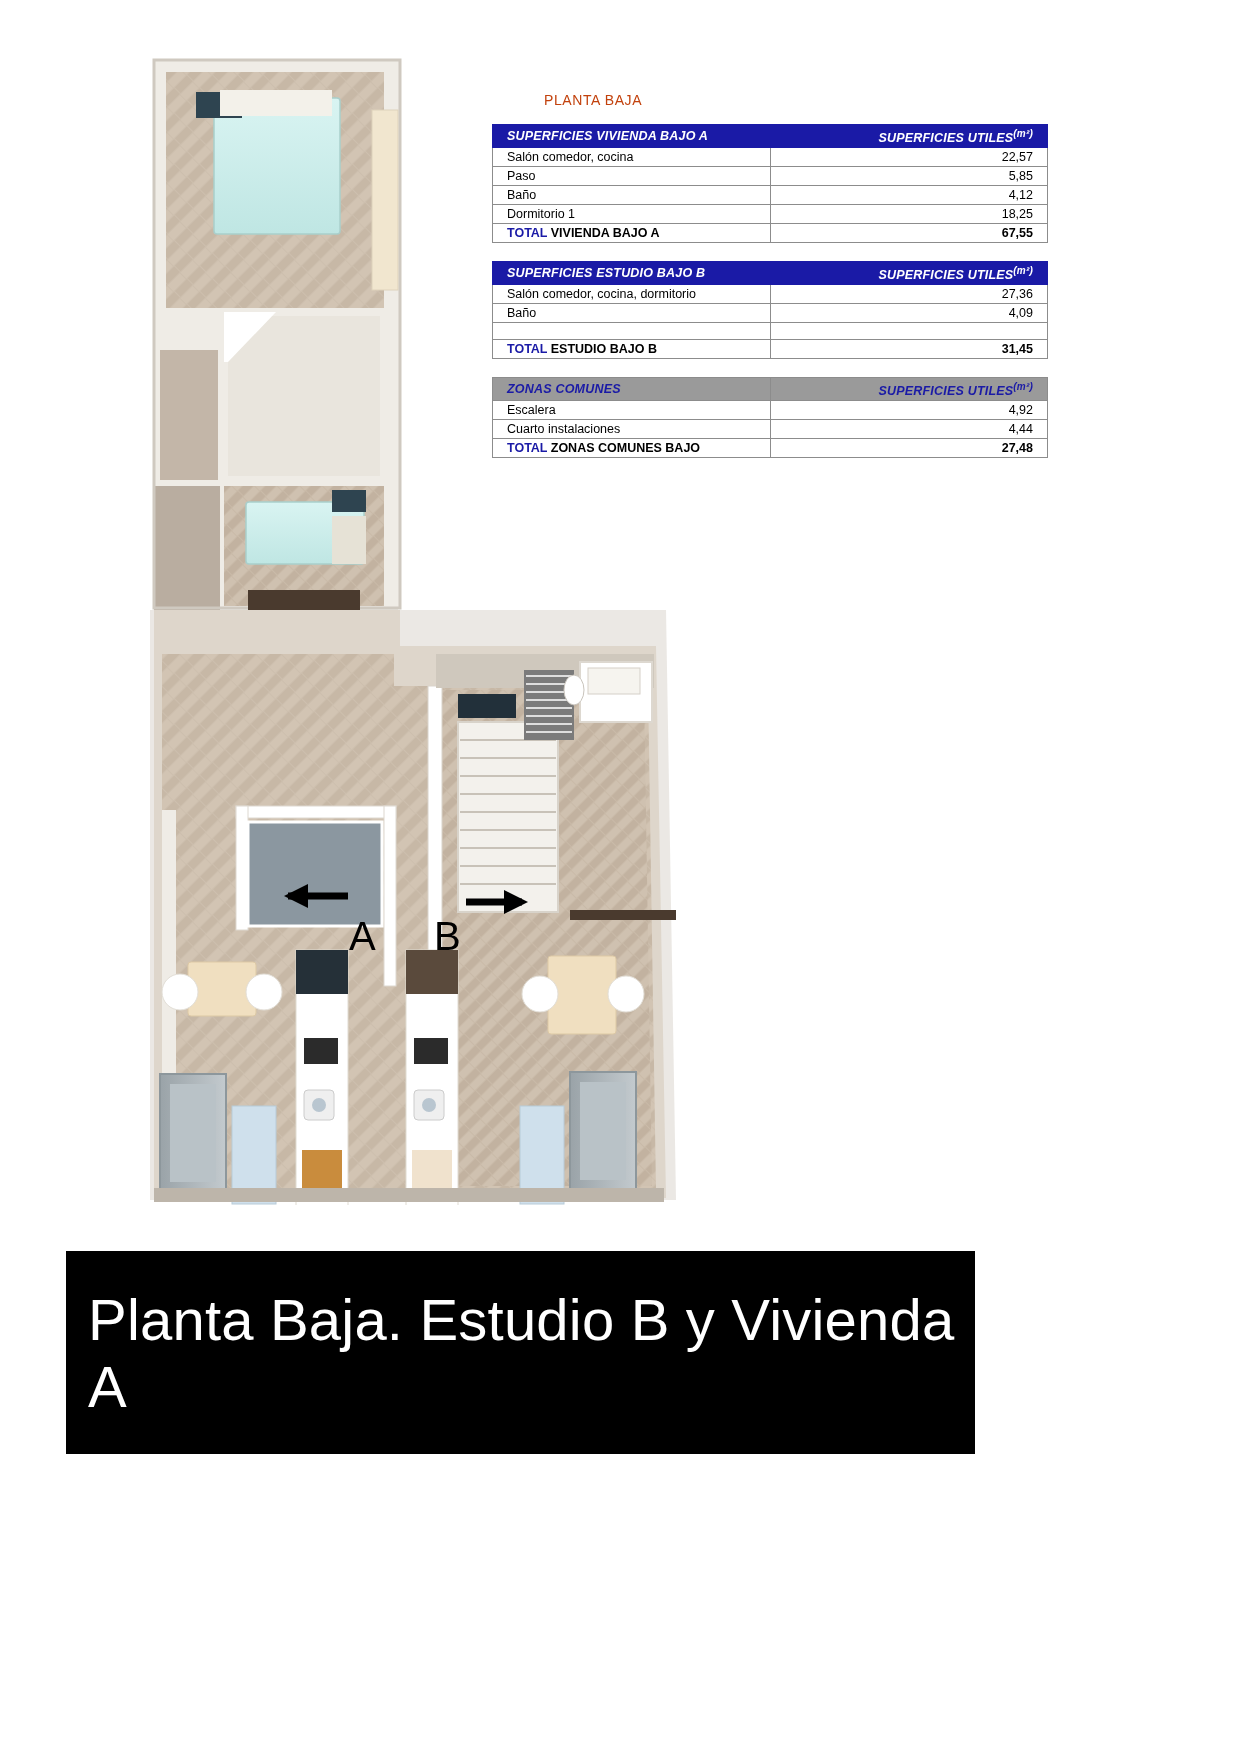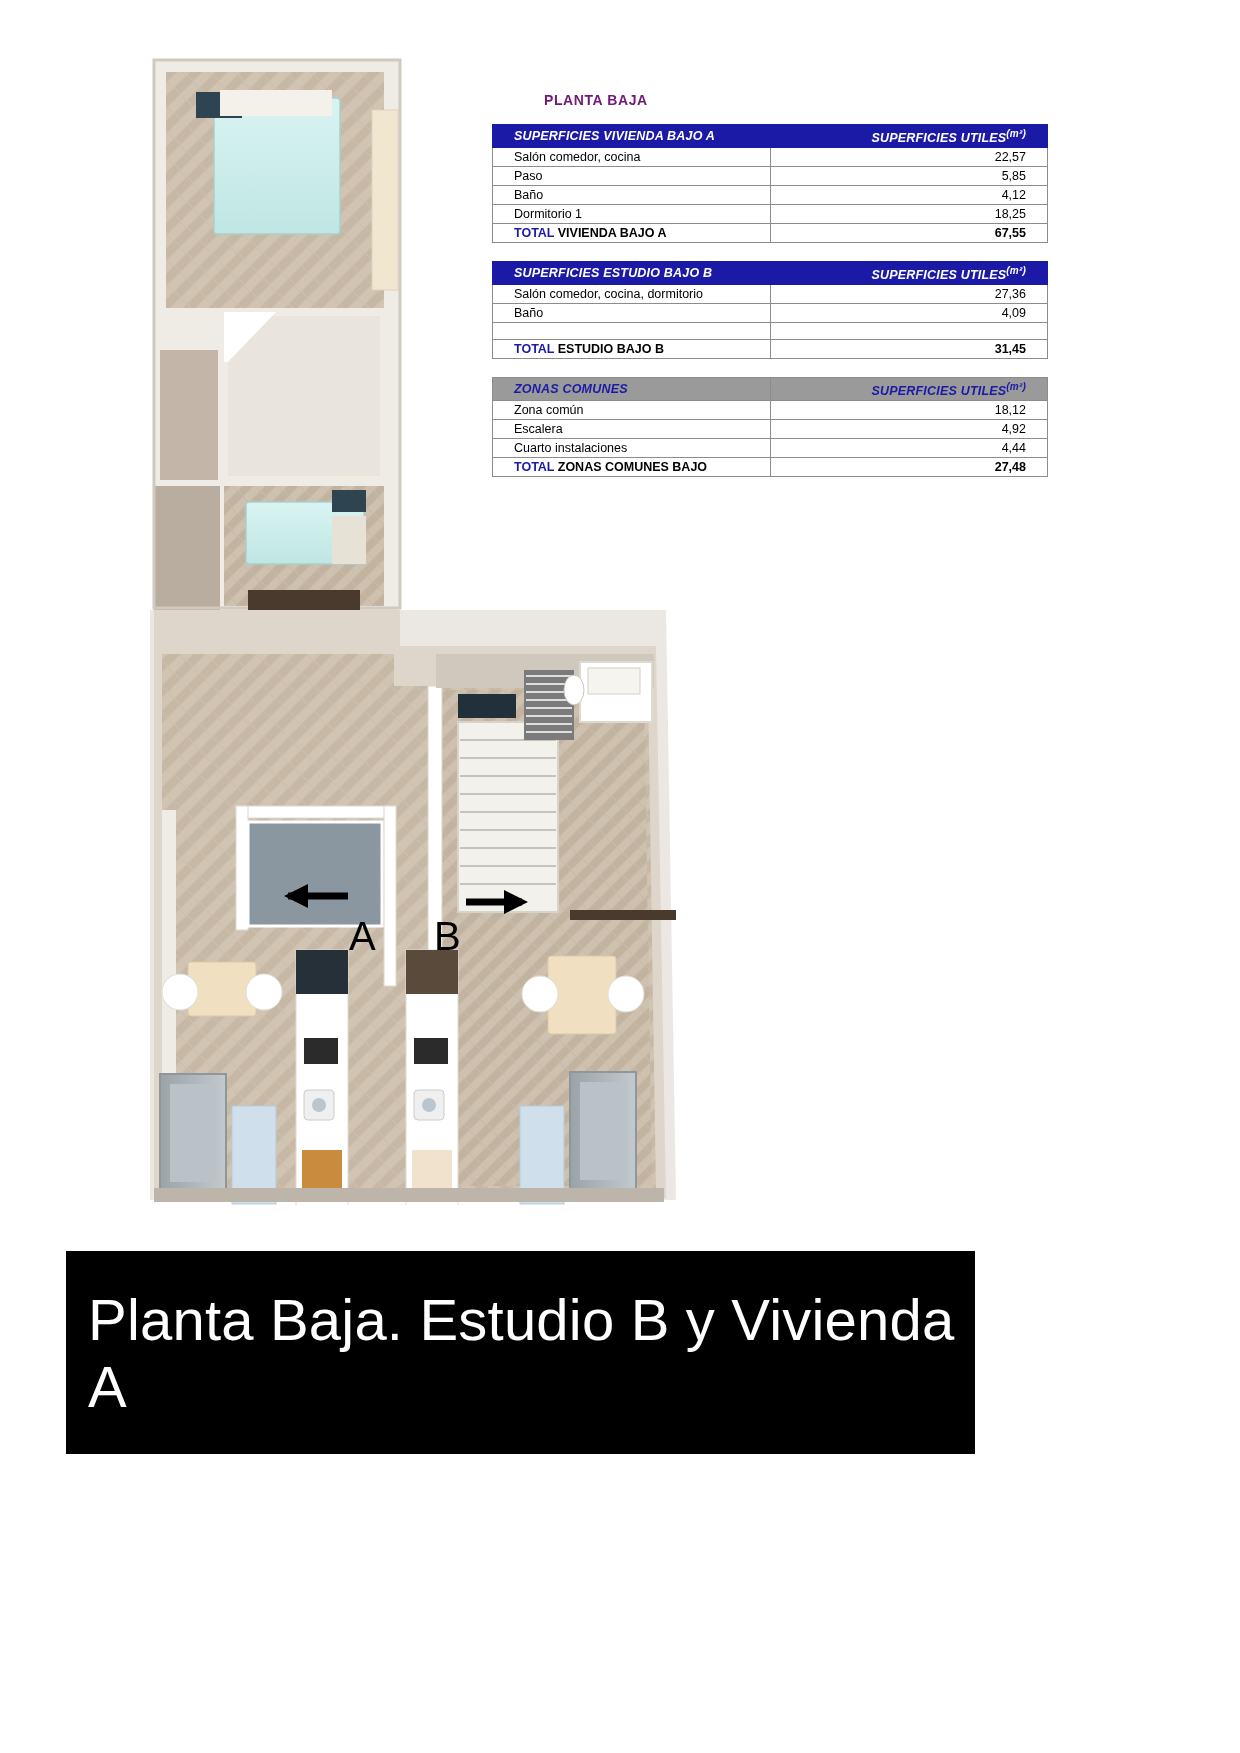--- a/index.html
+++ b/index.html
@@ -30,37 +30,37 @@
 
   
   .tables-area {
     position: absolute;
     left: 492px;
     top: 92px;
     width: 560px;
   }
   .section-title {
     font-size: 14px;
-    font-weight: bold;
-    color: #701a75;
+    font-weight: normal;
+    color: #c2410c;
     letter-spacing: 0.6px;
     margin: 0 0 16px 8px;
     padding-left: 44px;
   }
   table.surf {
     border-collapse: collapse;
     width: 556px;
     margin-bottom: 18px;
     table-layout: fixed;
   }
   table.surf td, table.surf th {
     border: 1px solid #8c8c8c;
     font-size: 12.5px;
     color: #000;
-    padding: 1px 21px;
+    padding: 1px 14px;
     height: 16px;
     line-height: 15px;
     background: #ffffff;
   }
   table.surf thead td {
     background: #1a1aa6;
     color: #ffffff;
     font-weight: bold;
     font-style: italic;
     font-size: 12.5px;
@@ -384,24 +384,20 @@
     <thead>
       <tr>
         <td>ZONAS COMUNES</td>
         <td class="hdr-right">
           <span>SUPERFICIES UTILES</span><span class="hdr-units">(m²)</span>
         </td>
       </tr>
     </thead>
     <tbody>
       <tr>
-          <td class="lbl">Zona común</td>
-          <td class="val">18,12</td>
-        </tr>
-      <tr>
           <td class="lbl">Escalera</td>
           <td class="val">4,92</td>
         </tr>
       <tr>
           <td class="lbl">Cuarto instalaciones</td>
           <td class="val">4,44</td>
         </tr>
       <tr class="total">
         <td class="lbl"><span class="blue">TOTAL</span><span> ZONAS COMUNES BAJO</span></td>
         <td class="val">27,48</td>

